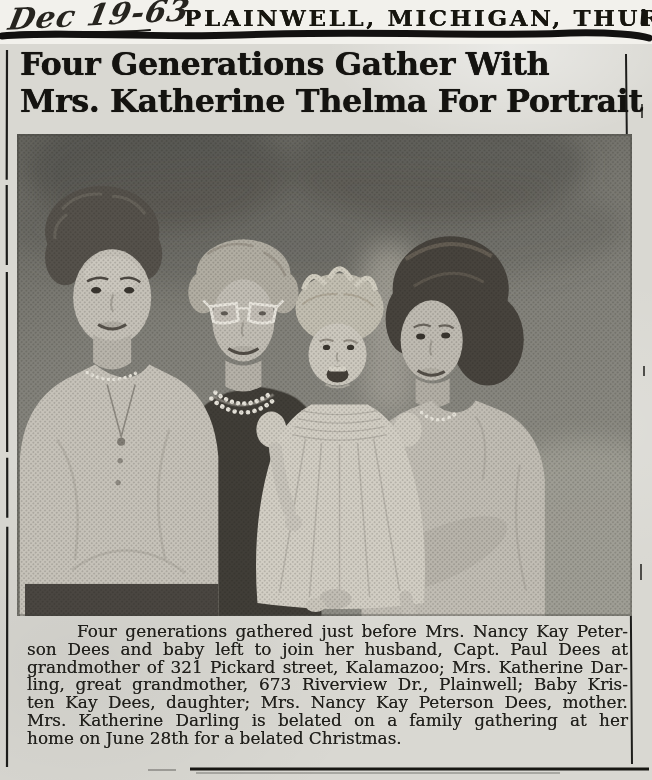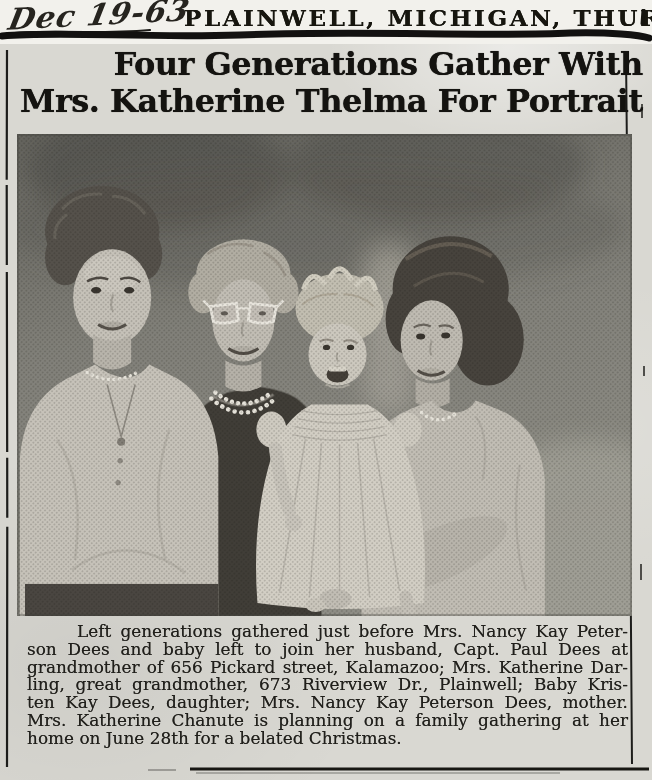--- a/index.html
+++ b/index.html
@@ -15,21 +15,21 @@
     font-size:30px;color:#26241f;transform:skewX(-14deg) rotate(-3deg);
     letter-spacing:1px;white-space:nowrap;}
   .hw-underline{position:absolute;left:2px;top:26px;}
   .masthead{position:absolute;left:184px;top:4px;font-weight:bold;font-size:23px;
     letter-spacing:2.6px;color:#17160f;white-space:nowrap;text-shadow:0 0 .5px #17160f;}
   .cut-mark{position:absolute;left:641px;top:9px;width:4px;height:16px;background:#15140f;
     transform:rotate(4deg);border-radius:1px;}
   .rule-top{position:absolute;left:0;top:27px;}
   .headline{position:absolute;left:20px;top:46px;font-weight:bold;font-size:32px;
     line-height:37px;letter-spacing:-0.5px;color:#141310;white-space:nowrap;
-    text-shadow:0 0 .7px #141310;text-align:right;}
+    text-shadow:0 0 .7px #141310;}
   .photo{position:absolute;left:17px;top:134px;width:615px;height:482px;}
   .caption{position:absolute;left:27px;top:623px;width:601px;font-size:16.9px;
     line-height:17.8px;color:#201f1b;text-shadow:0 0 .5px rgba(32,31,27,.7);}
   .cl{text-align:justify;text-align-last:justify;}
   .cl.first{text-indent:50px;}
   .cl.last{text-align-last:left;}
   .border-left{position:absolute;left:0;top:46px;}
   .border-right{position:absolute;left:616px;top:48px;}
   .rule-bottom{position:absolute;left:0;top:764px;}
 </style>
@@ -180,26 +180,26 @@
         <ellipse cx="298" cy="470" rx="10" ry="7" fill="#cbc7bd"></ellipse>
         <path d="M388,462 L392,480" stroke="#c6c2b9" stroke-width="13" stroke-linecap="round"></path>
       </g>
 
       <rect width="614" height="481" fill="url(#ht)" opacity="0.16"></rect>
       <rect x="1" y="1" width="612" height="479" fill="none" stroke="#3f3e39" stroke-width="2" opacity="0.35"></rect>
     </svg>
   </div>
 
   <div class="caption">
-    <div class="cl first">Left generations gathered just before Mrs. Nancy Kay Peter-</div>
+    <div class="cl first">Four generations gathered just before Mrs. Nancy Kay Peter-</div>
     <div class="cl">son Dees and baby left to join her husband, Capt. Paul Dees at</div>
-    <div class="cl">grandmother of 656 Pickard street, Kalamazoo; Mrs. Katherine Dar-</div>
+    <div class="cl">grandmother of 321 Pickard street, Kalamazoo; Mrs. Katherine Dar-</div>
     <div class="cl">ling, great grandmother, 673 Riverview Dr., Plainwell; Baby Kris-</div>
     <div class="cl">ten Kay Dees, daughter; Mrs. Nancy Kay Peterson Dees, mother.</div>
-    <div class="cl">Mrs. Katherine Chanute is planning on a family gathering at her</div>
+    <div class="cl">Mrs. Katherine Darling is belated on a family gathering at her</div>
     <div class="cl last">home on June 28th for a belated Christmas.</div>
   </div>
 
   <svg class="rule-bottom" width="652" height="14" viewBox="0 0 652 14">
     <path d="M190,5 L649,5" stroke="#181713" stroke-width="3" fill="none"></path>
     <path d="M196,9 L560,9" stroke="#181713" stroke-width="1.2" fill="none" opacity="0.5"></path>
     <path d="M148,6 l28,0" stroke="#181713" stroke-width="1.5" fill="none" opacity="0.4"></path>
   </svg>
 
 </div>

